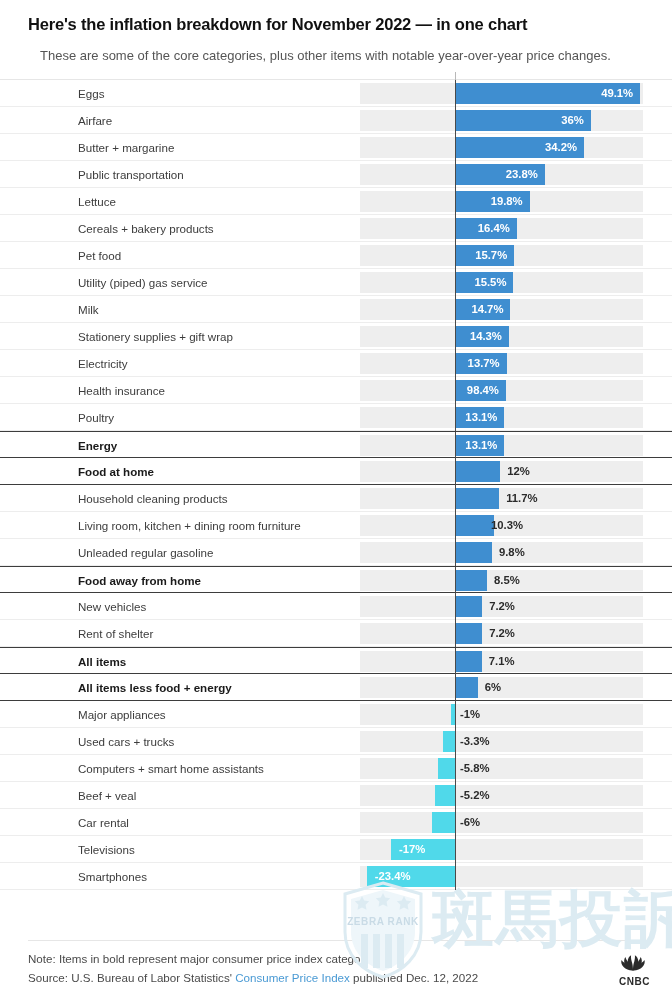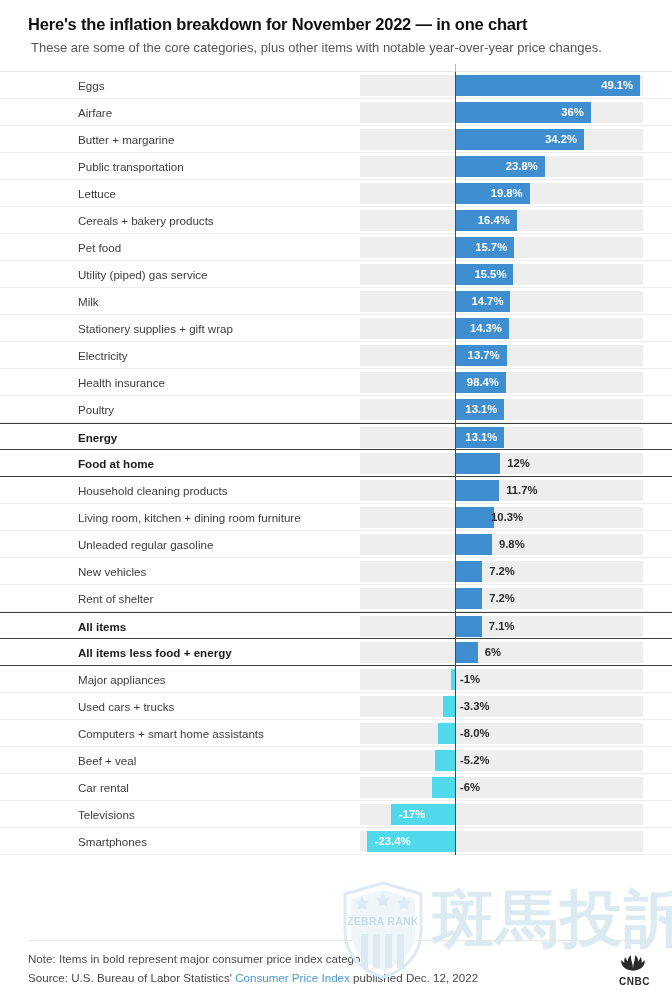--- a/index.html
+++ b/index.html
@@ -19,27 +19,27 @@
   
   #header {
     padding: 14px 28px 0 28px;
   }
   #chart-title {
     font-size: 16.5px;
     font-weight: bold;
     color: #111111;
     letter-spacing: -0.2px;
     line-height: 1.25;
-    margin: 0 0 4px 0;
+    margin: 0 0 10px 0;
   }
   #chart-subtitle {
     font-size: 13px;
     color: #555555;
     line-height: 1.42;
-    margin: 3px;
+    margin: 12px;
     max-width: 640px;
   }
 
   
   #chart {
     margin-top: 14px;
     border-top: 1px solid #e6e6e6;
     position: relative;
   }
   .row {
@@ -340,20 +340,27 @@
         <div class="zero-line"></div>
         <div class="value outside-pos" style="left: 491px;">10.3%</div>
       </div>
       <div class="row">
         <div class="row-label">Unleaded regular gasoline</div>
         <div class="track"></div>
         <div class="bar pos" style="left: 455px; width: 36.9606px;"></div>
         <div class="zero-line"></div>
         <div class="value outside-pos" style="left: 498.961px;">9.8%</div>
       </div>
+      <div class="row major major-top">
+        <div class="row-label bold">Food away from home</div>
+        <div class="track"></div>
+        <div class="bar pos" style="left: 455px; width: 32.0576px;"></div>
+        <div class="zero-line"></div>
+        <div class="value outside-pos" style="left: 494.058px;">8.5%</div>
+      </div>
       <div class="row">
         <div class="row-label">New vehicles</div>
         <div class="track"></div>
         <div class="bar pos" style="left: 455px; width: 27.1547px;"></div>
         <div class="zero-line"></div>
         <div class="value outside-pos" style="left: 489.155px;">7.2%</div>
       </div>
       <div class="row">
         <div class="row-label">Rent of shelter</div>
         <div class="track"></div>
@@ -387,21 +394,21 @@
         <div class="track"></div>
         <div class="bar neg" style="left: 442.554px; width: 12.4459px;"></div>
         <div class="zero-line"></div>
         <div class="value outside-neg" style="left: 460px;">-3.3%</div>
       </div>
       <div class="row">
         <div class="row-label">Computers + smart home assistants</div>
         <div class="track"></div>
         <div class="bar neg" style="left: 438.405px; width: 16.5945px;"></div>
         <div class="zero-line"></div>
-        <div class="value outside-neg" style="left: 460px;">-8.0%</div>
+        <div class="value outside-neg" style="left: 460px;">-5.8%</div>
       </div>
       <div class="row">
         <div class="row-label">Beef + veal</div>
         <div class="track"></div>
         <div class="bar neg" style="left: 435.388px; width: 19.6117px;"></div>
         <div class="zero-line"></div>
         <div class="value outside-neg" style="left: 460px;">-5.2%</div>
       </div>
       <div class="row">
         <div class="row-label">Car rental</div>

